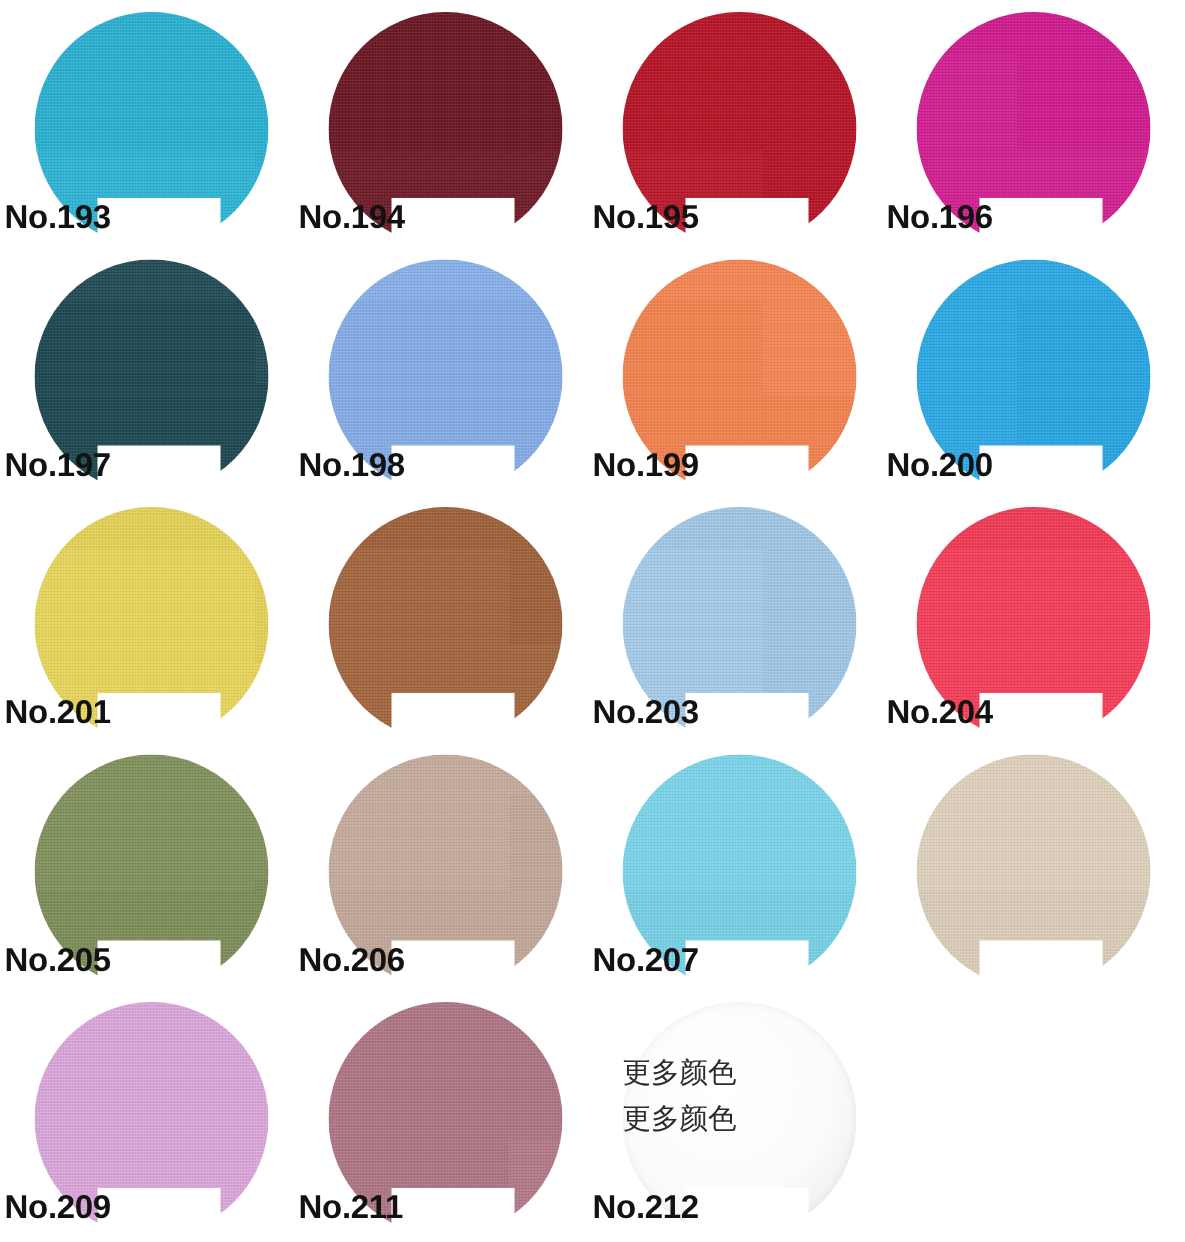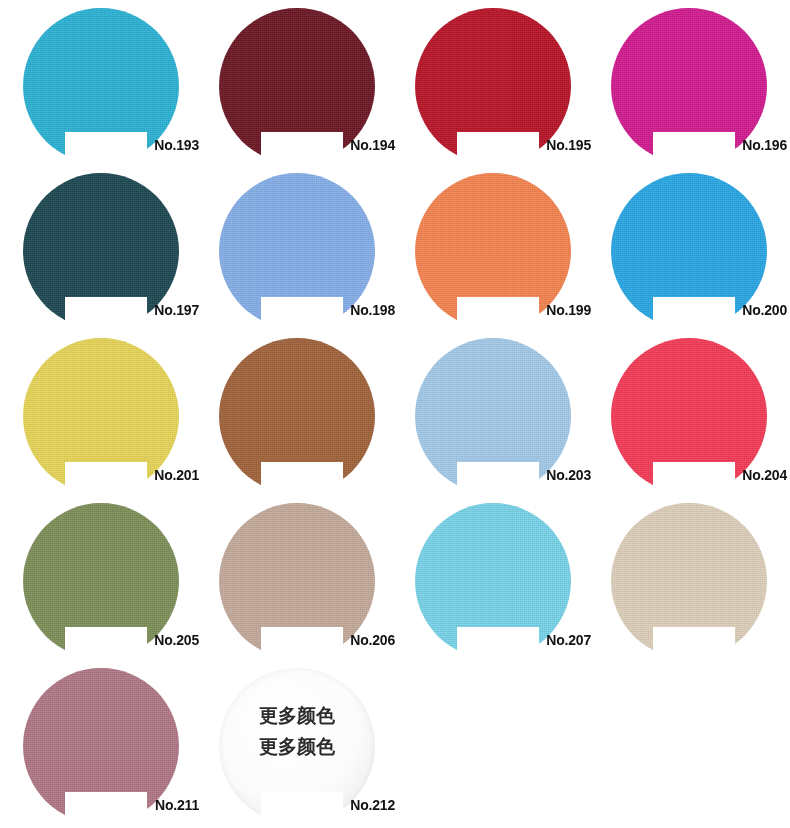--- a/index.html
+++ b/index.html
@@ -65,40 +65,39 @@
     width: 82px;
     height: 37px;
     background: #ffffff;
   }
 
   .swatch-label {
     position: absolute;
     left: 0;
     top: 130px;
     width: 196px;
-    text-align: right;
-    font-size: 14px;
+    text-align: left;
+    font-size: 22px;
     font-weight: bold;
     color: #121212;
     letter-spacing: -0.2px;
     line-height: 22px;
     white-space: nowrap;
     z-index: 3;
   }
 
   
   .swatch-note {
     position: absolute;
     left: 20px;
     top: 36px;
     width: 156px;
-    text-align: center;
     z-index: 2;
     color: #2b2b2b;
-    font-weight: bold;
+    font-weight: normal;
     font-size: 19px;
     line-height: 31px;
     font-family: "DejaVu Sans", "Liberation Sans", sans-serif;
   }
   .swatch-note span { display: block; }
 </style>
 </head>
 <body>
 
 <div id="swatch-grid">
@@ -172,20 +171,25 @@
       <div class="swatch-label">No.206</div>
     </div>
     <div class="swatch-cell">
       <div class="swatch-disc" style="background-color: rgb(120, 211, 232);"></div>
       <div class="swatch-band"></div>
       <div class="swatch-label">No.207</div>
     </div>
     <div class="swatch-cell">
       <div class="swatch-disc" style="background-color: rgb(221, 207, 186);"></div>
       <div class="swatch-band"></div>
+    </div>
+    <div class="swatch-cell">
+      <div class="swatch-disc" style="background-color: rgb(221, 168, 221);"></div>
+      <div class="swatch-band"></div>
+      <div class="swatch-label">No.209</div>
     </div>
     <div class="swatch-cell">
       <div class="swatch-disc" style="background-color: rgb(176, 119, 133);"></div>
       <div class="swatch-band"></div>
       <div class="swatch-label">No.211</div>
     </div>
     <div class="swatch-cell">
       <div class="swatch-disc is-white"></div>
       <div class="swatch-note">
         <span>更多颜色</span>

